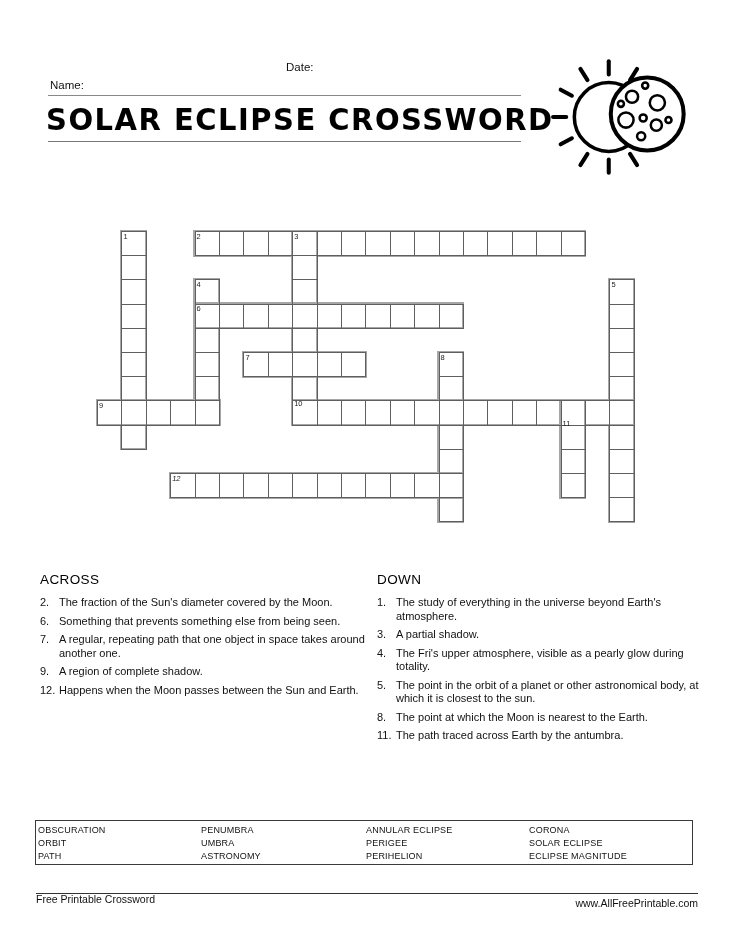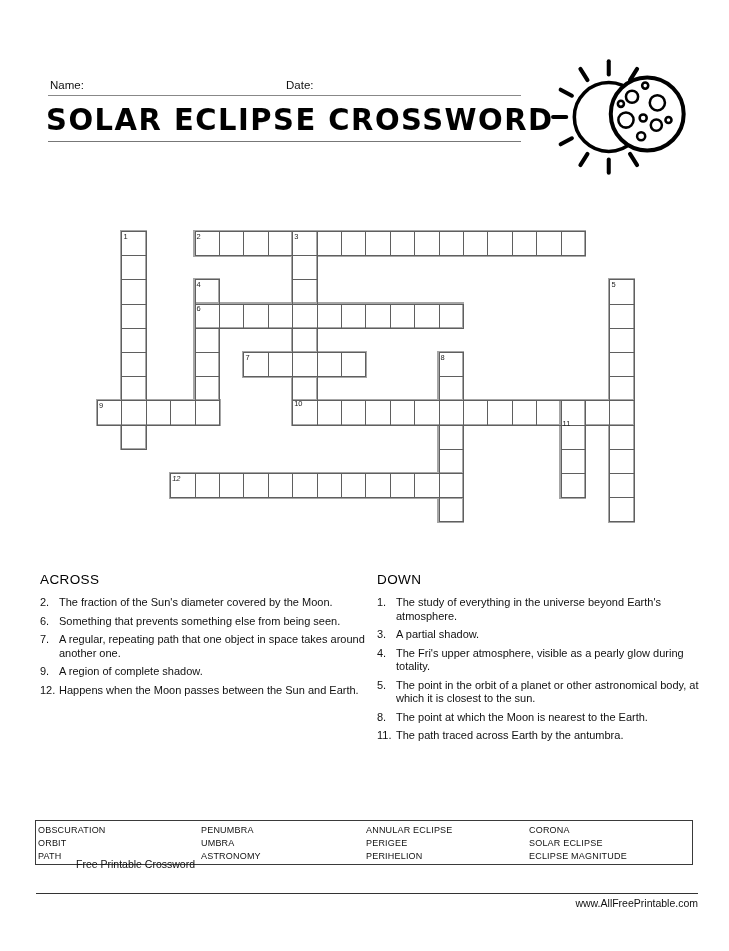--- a/index.html
+++ b/index.html
@@ -30,21 +30,21 @@
   
   #footer-line{height:0;border-top:1.2px solid #333;}
   .footer-text{font-size:10.5px;color:#111;}
 </style>
 </head>
 <body>
 
 <div id="page">
 
   <span class="abs field-label" style="left:50px;top:79px;">Name:</span>
-  <span class="abs field-label" style="left:286px;top:79px;">Date:</span>
+  <span class="abs field-label" style="left:286px;top:61px;">Date:</span>
   <div class="abs" id="header-line" style="left:48px;top:95px;width:473px;"></div>
 
   <div class="abs" id="page-title" style="left:46px;top:102px;">Solar Eclipse Crossword</div>
   <div class="abs" id="title-underline" style="left:48px;top:141px;width:473px;"></div>
 
   <svg class="abs" style="left:548px;top:56px;" width="162" height="122" viewBox="0 0 160 120">
     <g stroke="#000" stroke-width="4" stroke-linecap="round">
       <line x1="102" y1="60" x2="114" y2="60"></line>
       <line x1="96.4" y1="39" x2="106.5" y2="33"></line>
       <line x1="81" y1="23.6" x2="88" y2="12.5"></line>
@@ -279,16 +279,16 @@
         <div class="bank-word">PERIHELION</div>
       </div>
       <div class="bank-col" style="left: 493px;">
         <div class="bank-word">CORONA</div>
         <div class="bank-word">SOLAR ECLIPSE</div>
         <div class="bank-word">ECLIPSE MAGNITUDE</div>
       </div>
     </div>
 
   <div class="abs" id="footer-line" style="left:36px;top:893px;width:662px;"></div>
-  <span class="abs footer-text" style="left:36px;top:858px;margin-left:40px;">Free Printable Crossword</span>
+  <span class="abs footer-text" style="left:36px;top:893px;">Free Printable Crossword</span>
   <span class="abs footer-text" style="right:31px;top:897px;">www.AllFreePrintable.com</span>
 
 </div>
 
 </body></html>

